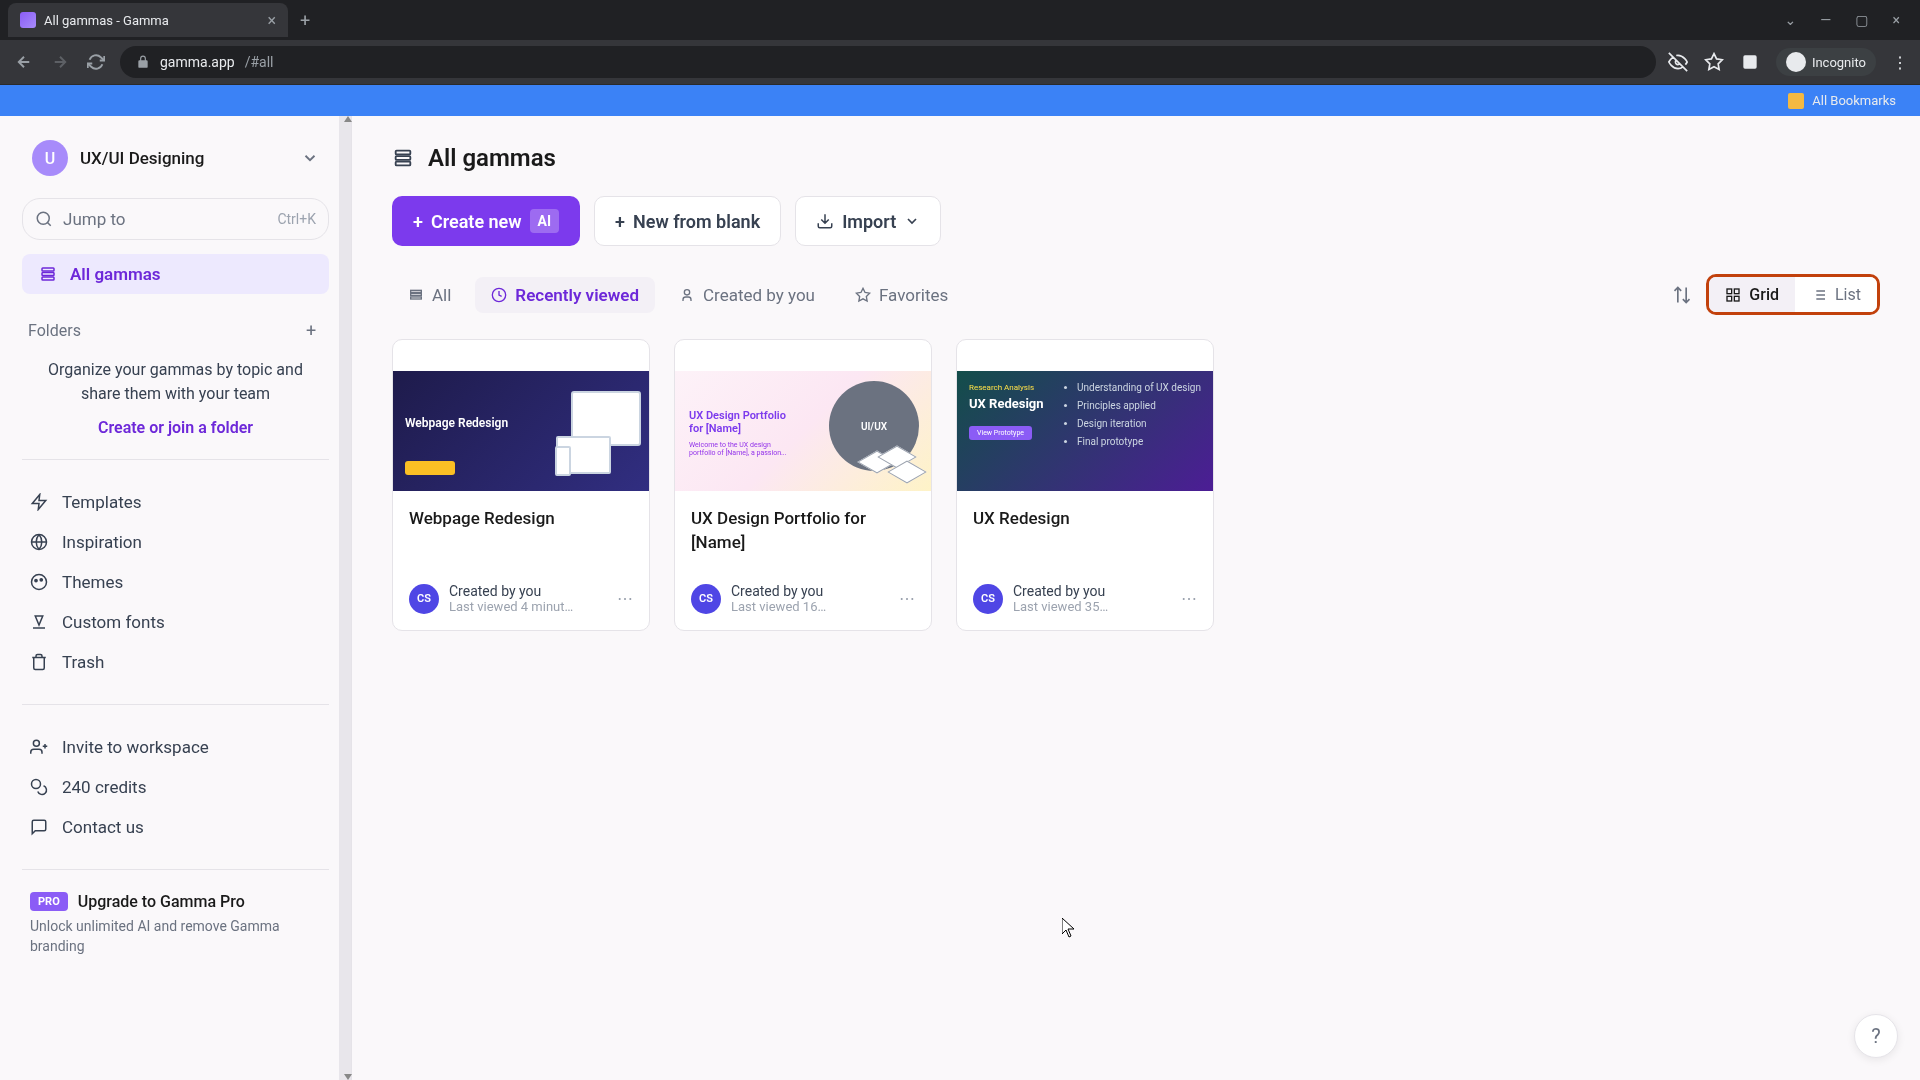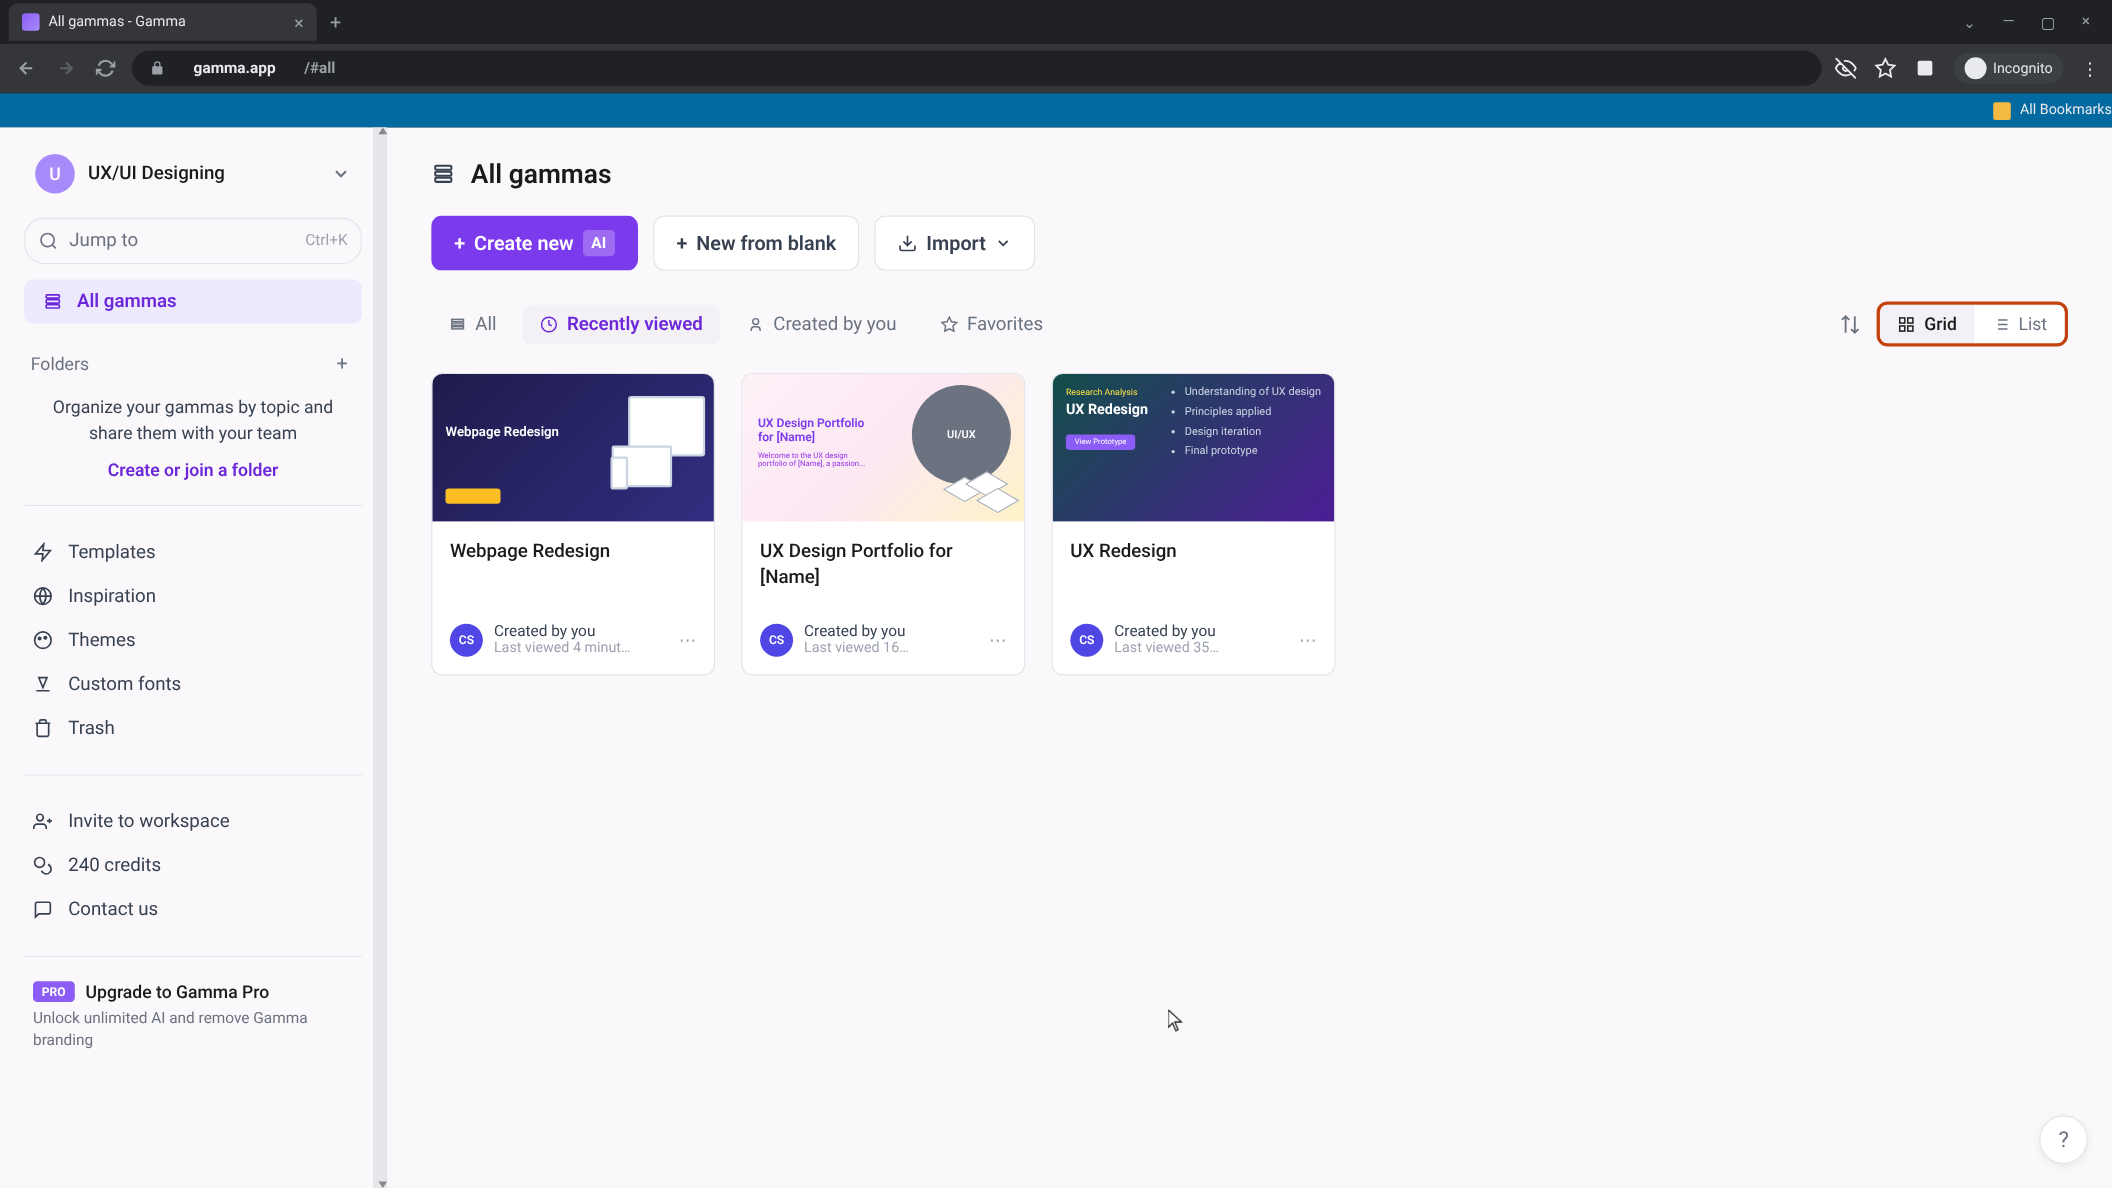--- a/index.html
+++ b/index.html
@@ -11,27 +11,27 @@
 .tab { background: #35363a; height: 34px; display: flex; align-items: center; padding: 0 12px; border-radius: 8px 8px 0 0; width: 280px; gap: 8px; color: #e8eaed; font-size: 13px; }
 .tab-favicon { width: 16px; height: 16px; background: linear-gradient(135deg, #8b5cf6, #a78bfa); border-radius: 3px; }
 .tab-title { flex: 1; white-space: nowrap; overflow: hidden; text-overflow: ellipsis; }
 .tab-close { color: #9aa0a6; cursor: pointer; font-size: 16px; }
 .new-tab { color: #9aa0a6; margin-left: 12px; font-size: 18px; cursor: pointer; }
 .window-controls { margin-left: auto; display: flex; gap: 24px; color: #9aa0a6; font-size: 14px; padding-right: 12px; }
 .window-controls span { cursor: pointer; }
 .address-bar { height: 44px; background: #35363a; display: flex; align-items: center; padding: 0 12px; gap: 12px; }
 .nav-btn { color: #9aa0a6; cursor: pointer; width: 24px; height: 24px; display: flex; align-items: center; justify-content: center; }
 .nav-btn.disabled { opacity: 0.4; }
-.url-box { flex: 1; background: #202124; border-radius: 20px; height: 32px; display: flex; align-items: center; padding: 0 16px; color: #9aa0a6; font-size: 14px; gap: 26px; font-weight: bold; }
+.url-box { flex: 1; background: #202124; border-radius: 20px; height: 32px; display: flex; align-items: center; padding: 0 16px; color: #9aa0a6; font-size: 14px; gap: 10px; }
 .url-text { color: #e8eaed; }
 .url-path { color: #9aa0a6; }
 .right-icons { display: flex; align-items: center; gap: 16px; color: #e8eaed; }
 .incognito-badge { display: flex; align-items: center; gap: 6px; background: #3c4043; padding: 4px 10px; border-radius: 16px; font-size: 13px; }
 .incognito-icon { width: 20px; height: 20px; background: #e8eaed; border-radius: 50%; position: relative; }
-.bookmarks-bar { height: 32px; background: #0369a1; display: flex; align-items: center; justify-content: flex-end; padding: 0 0; gap: 8px; color: #e8eaed; font-size: 13px; border-top: 1px solid #2a2a2a; }
+.bookmarks-bar { height: 32px; background: #3b82f6; display: flex; align-items: center; justify-content: flex-end; padding: 0 24px; gap: 8px; color: #e8eaed; font-size: 13px; border-top: 1px solid #2a2a2a; }
 .bookmark-folder-icon { width: 16px; height: 16px; background: #f4b942; border-radius: 2px; }
 
 
 .app { display: flex; height: calc(1080px - 116px); background: #faf8fa; }
 
 
 .sidebar { width: 352px; background: #faf8fa; display: flex; flex-direction: column; border-right: 1px solid #e5e3e8; position: relative; }
 .sidebar-inner { flex: 1; overflow-y: auto; padding: 16px 22px; }
 .sidebar-scrollbar { position: absolute; right: 0; top: 0; bottom: 0; width: 12px; background: #e8e6eb; }
 .sidebar-scrollbar::before { content: ""; position: absolute; top: 0; left: 5px; width: 0; height: 0; border-left: 4px solid transparent; border-right: 4px solid transparent; border-bottom: 6px solid #888; }
@@ -85,21 +85,21 @@
 .filter-tab.active { background: #f3f0f6; color: #6d28d9; font-weight: 600; }
 .filter-spacer { flex: 1; }
 .sort-btn { color: #6b7280; cursor: pointer; padding: 6px; }
 .view-toggle { display: flex; border: 3px solid #c2410c; border-radius: 10px; overflow: hidden; }
 .view-btn { display: flex; align-items: center; gap: 8px; padding: 8px 16px; font-size: 16px; color: #6b7280; cursor: pointer; background: #fff; }
 .view-btn.active { background: #f3f0f6; color: #1a1a1a; font-weight: 500; }
 
 
 .card-grid { display: flex; gap: 24px; flex-wrap: wrap; }
 .card { width: 258px; background: #fff; border: 1px solid #e5e3e8; border-radius: 10px; overflow: hidden; cursor: pointer; }
-.card-thumb { height: 134px; background: #1e293b; position: relative; display: flex; align-items: center; justify-content: center; color: #fff; font-size: 11px; padding: 12px; overflow: hidden; }
+.card-thumb { height: 120px; background: #1e293b; position: relative; display: flex; align-items: center; justify-content: center; color: #fff; font-size: 11px; padding: 12px; overflow: hidden; margin-top: 31px; }
 .thumb1 { background: linear-gradient(135deg, #1e1b4b 0%, #312e81 100%); }
 .thumb1-text { position: absolute; left: 12px; top: 45px; color: #fff; font-weight: 600; font-size: 12px; }
 .thumb1-btn { position: absolute; left: 12px; bottom: 16px; background: #fbbf24; width: 50px; height: 14px; border-radius: 3px; }
 .thumb1-devices { position: absolute; right: 8px; top: 20px; width: 110px; height: 90px; }
 .device-monitor { position: absolute; right: 0; top: 0; width: 70px; height: 55px; background: #fff; border-radius: 3px; border: 2px solid #cbd5e1; }
 .device-laptop { position: absolute; right: 30px; top: 45px; width: 55px; height: 38px; background: #fff; border-radius: 2px; border: 2px solid #cbd5e1; }
 .device-phone { position: absolute; right: 70px; top: 55px; width: 16px; height: 30px; background: #fff; border-radius: 2px; border: 2px solid #cbd5e1; }
 .thumb2 { background: linear-gradient(135deg, #fdf2f8 0%, #fce7f3 50%, #fef3c7 100%); color: #7c3aed; }
 .thumb2-title { position: absolute; left: 14px; top: 38px; font-size: 11px; font-weight: 600; width: 100px; }
 .thumb2-sub { position: absolute; left: 14px; top: 70px; font-size: 7px; color: #9333ea; width: 110px; }

